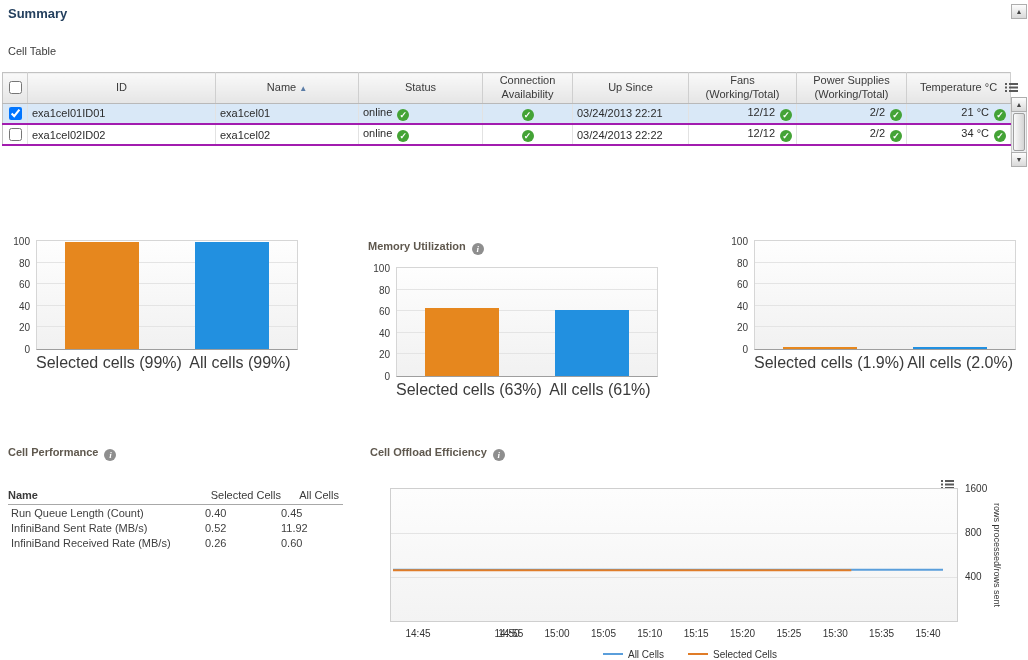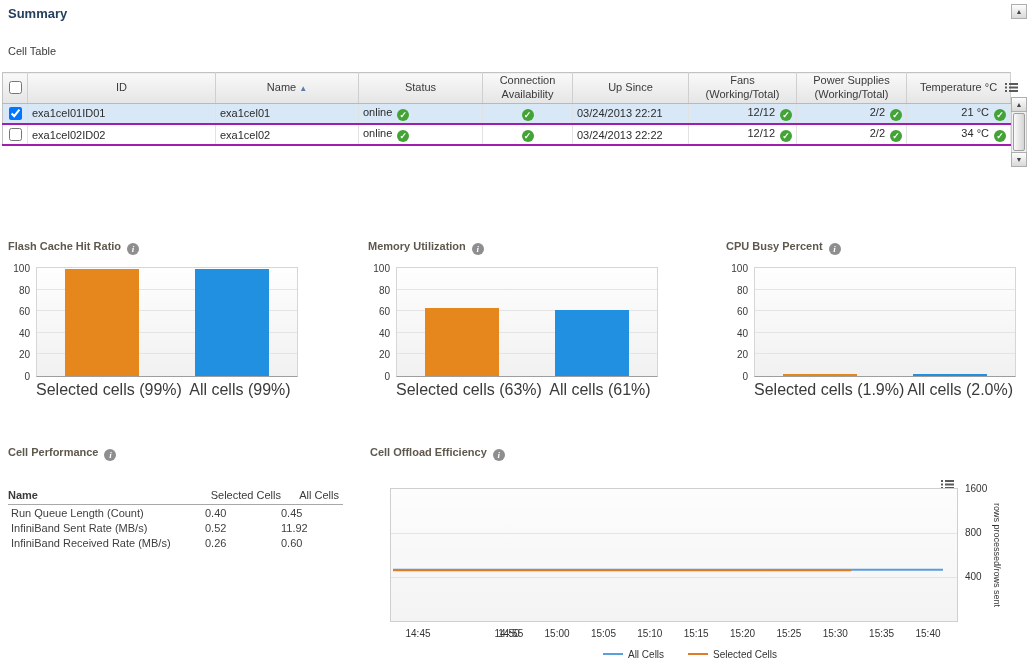--- a/index.html
+++ b/index.html
@@ -145,21 +145,20 @@
 
   <div id="table-scrollbar" class="abs">
     <div class="sb-btn"><span>▲</span></div>
     <div class="sb-track">
         <div class="sb-thumb"></div>
       </div>
     <div class="sb-btn"><span>▼</span></div>
   </div>
 
   <div class="abs" style="left:8px;top:240px;width:300px;">
-    <div class="chart-title"><span>Flash Cache Hit Ratio</span><span class="info">i</span></div>
     <div class="chart-body">
       <div class="ylabels">
           <span class="ytick" style="bottom: -5px;">0</span>
           <span class="ytick" style="bottom: 16.6px;">20</span>
           <span class="ytick" style="bottom: 38.2px;">40</span>
           <span class="ytick" style="bottom: 59.8px;">60</span>
           <span class="ytick" style="bottom: 81.4px;">80</span>
           <span class="ytick" style="bottom: 103px;">100</span>
         </div>
       <div class="plot">
@@ -197,21 +196,20 @@
           <div class="bar" style="height: 65.88px; background: rgb(34, 144, 224);"></div>
         </div>
     </div>
     <div class="xlabels">
         <span class="xcat">Selected cells (63%)</span>
         <span class="xcat">All cells (61%)</span>
       </div>
   </div>
 
   <div class="abs" style="left:726px;top:240px;width:300px;">
-    <div class="chart-title"><span>CPU Busy Percent</span><span class="info">i</span></div>
     <div class="chart-body">
       <div class="ylabels">
           <span class="ytick" style="bottom: -5px;">0</span>
           <span class="ytick" style="bottom: 16.6px;">20</span>
           <span class="ytick" style="bottom: 38.2px;">40</span>
           <span class="ytick" style="bottom: 59.8px;">60</span>
           <span class="ytick" style="bottom: 81.4px;">80</span>
           <span class="ytick" style="bottom: 103px;">100</span>
         </div>
       <div class="plot">

